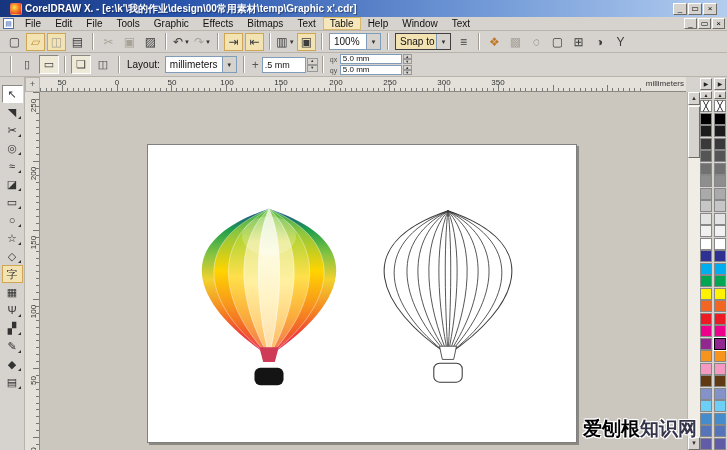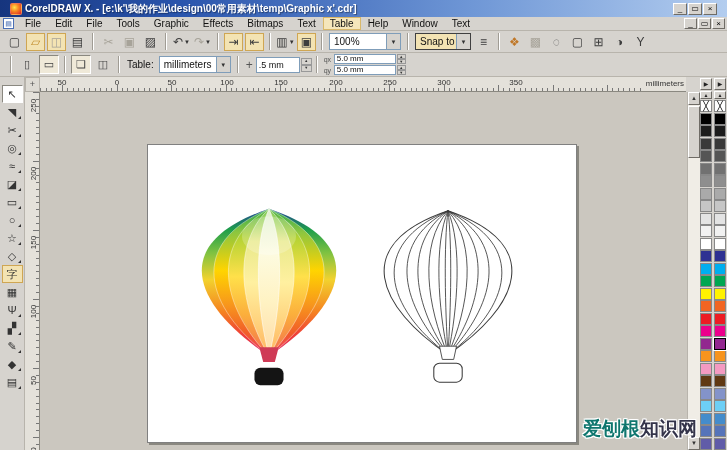--- a/index.html
+++ b/index.html
@@ -83,21 +83,21 @@
   
   .palette-col { position:absolute; top:77px; width:13px; height:373px; }
   .pal-fly { position:absolute; top:1px; left:0; width:12px; height:12px; background:#d6d3ce; border:1px solid; border-color:#fff #6f6c66 #6f6c66 #fff; font-size:6px; line-height:10px; text-align:center; color:#222; }
   .pal-up { position:absolute; top:14px; left:0; width:12px; height:8px; background:#d6d3ce; border:1px solid; border-color:#fff #6f6c66 #6f6c66 #fff; font-size:5px; line-height:6px; text-align:center; color:#222; }
   .swatch { position:absolute; left:0; width:12px; height:12px; border:1px solid #888; }
   .swatch.none { background:#fff; font-size:9px; line-height:10px; text-align:center; color:#000; }
   .swatch.sel { outline:1px solid #fff; border:1px solid #000; z-index:2; }
 
   .watermark { position:absolute; right:30px; top:416px; font-size:19px; font-weight:bold; z-index:9; white-space:nowrap;
     text-shadow:-1px -1px 0 #fff,1px -1px 0 #fff,-1px 1px 0 #fff,1px 1px 0 #fff,0 1px 0 #fff,0 -1px 0 #fff; }
-  .wm-red { color:#0f766e; }
+  .wm-red { color:#000000; }
   .wm-dark { color:#34344a; }
 </style>
 </head>
 <body>
 
 <div class="titlebar">
   <div class="app-icon"></div>
   <div class="title-text">CorelDRAW X. - [e:\k'\我的作业\design\00常用素材\temp\Graphic x'.cdr]</div>
   <div class="winbtns">
       <div class="winbtn">_</div>
@@ -141,21 +141,21 @@
     <span class="tb-sep"></span>
     <div class="tb-btn">↶<span class="tb-dd">▼</span></div>
     <div class="tb-btn disabled">↷<span class="tb-dd">▼</span></div>
     <span class="tb-sep"></span>
     <div class="tb-btn hl">⇥</div>
     <div class="tb-btn hl">⇤</div>
     <span class="tb-sep"></span>
     <div class="tb-btn">▥<span class="tb-dd">▼</span></div>
     <div class="tb-btn hl">▣</div>
     <span class="tb-sep"></span>
-    <div class="combo" style="width: 72px;">
+    <div class="combo" style="width: 52px;">
       <span>100%</span>
       <span class="arrow">▼</span>
     </div>
     <span class="tb-sep"></span>
     <div class="combo flat" style="width: 56px;">
       <span>Snap to</span>
       <span class="arrow">▼</span>
     </div>
     <div class="tb-btn">≡</div>
     <span class="tb-sep"></span>
@@ -169,21 +169,21 @@
   </div>
 
 <div class="propbar">
   <span class="tb-sep"></span>
   <div class="pb-btn">▯</div>
   <div class="pb-btn pressed">▭</div>
   <span class="tb-sep"></span>
   <div class="pb-btn pressed">❏</div>
   <div class="pb-btn">◫</div>
   <span class="tb-sep"></span>
-  <span class="pb-label">Table:</span>
+  <span class="pb-label">Layout:</span>
   <div class="combo" style="width:72px;">
     <span>millimeters</span>
     <span class="arrow">▼</span>
   </div>
   <span class="tb-sep"></span>
   <span class="pb-label" style="font-size:12px;color:#555;">+</span>
   <span class="spin-box" style="width:44px;height:16px;line-height:14px;font-size:9px;">.5 mm</span>
   <span class="vspin">
       <span>▲</span>
       <span>▼</span>
@@ -324,21 +324,21 @@
     <span class="htick" style="left: 594.25px; height: 3px;"></span>
     <span class="htick" style="left: 599.7px; height: 3px;"></span>
     <span class="lab" style="left: 22px;">50</span>
     <span class="lab" style="left: 77px;">0</span>
     <span class="lab" style="left: 132px;">50</span>
     <span class="lab" style="left: 187px;">100</span>
     <span class="lab" style="left: 241px;">150</span>
     <span class="lab" style="left: 296px;">200</span>
     <span class="lab" style="left: 350px;">250</span>
     <span class="lab" style="left: 404px;">300</span>
-    <span class="lab" style="left: 476px;">350</span>
+    <span class="lab" style="left: 458px;">350</span>
   </div>
 <div class="vruler">
     <span class="vtick" style="top: 0px; width: 6px;"></span>
     <span class="vtick" style="top: 6.9px; width: 3px;"></span>
     <span class="vtick" style="top: 13.8px; width: 3px;"></span>
     <span class="vtick" style="top: 20.7px; width: 3px;"></span>
     <span class="vtick" style="top: 27.6px; width: 3px;"></span>
     <span class="vtick" style="top: 34.5px; width: 3px;"></span>
     <span class="vtick" style="top: 41.4px; width: 3px;"></span>
     <span class="vtick" style="top: 48.3px; width: 3px;"></span>

